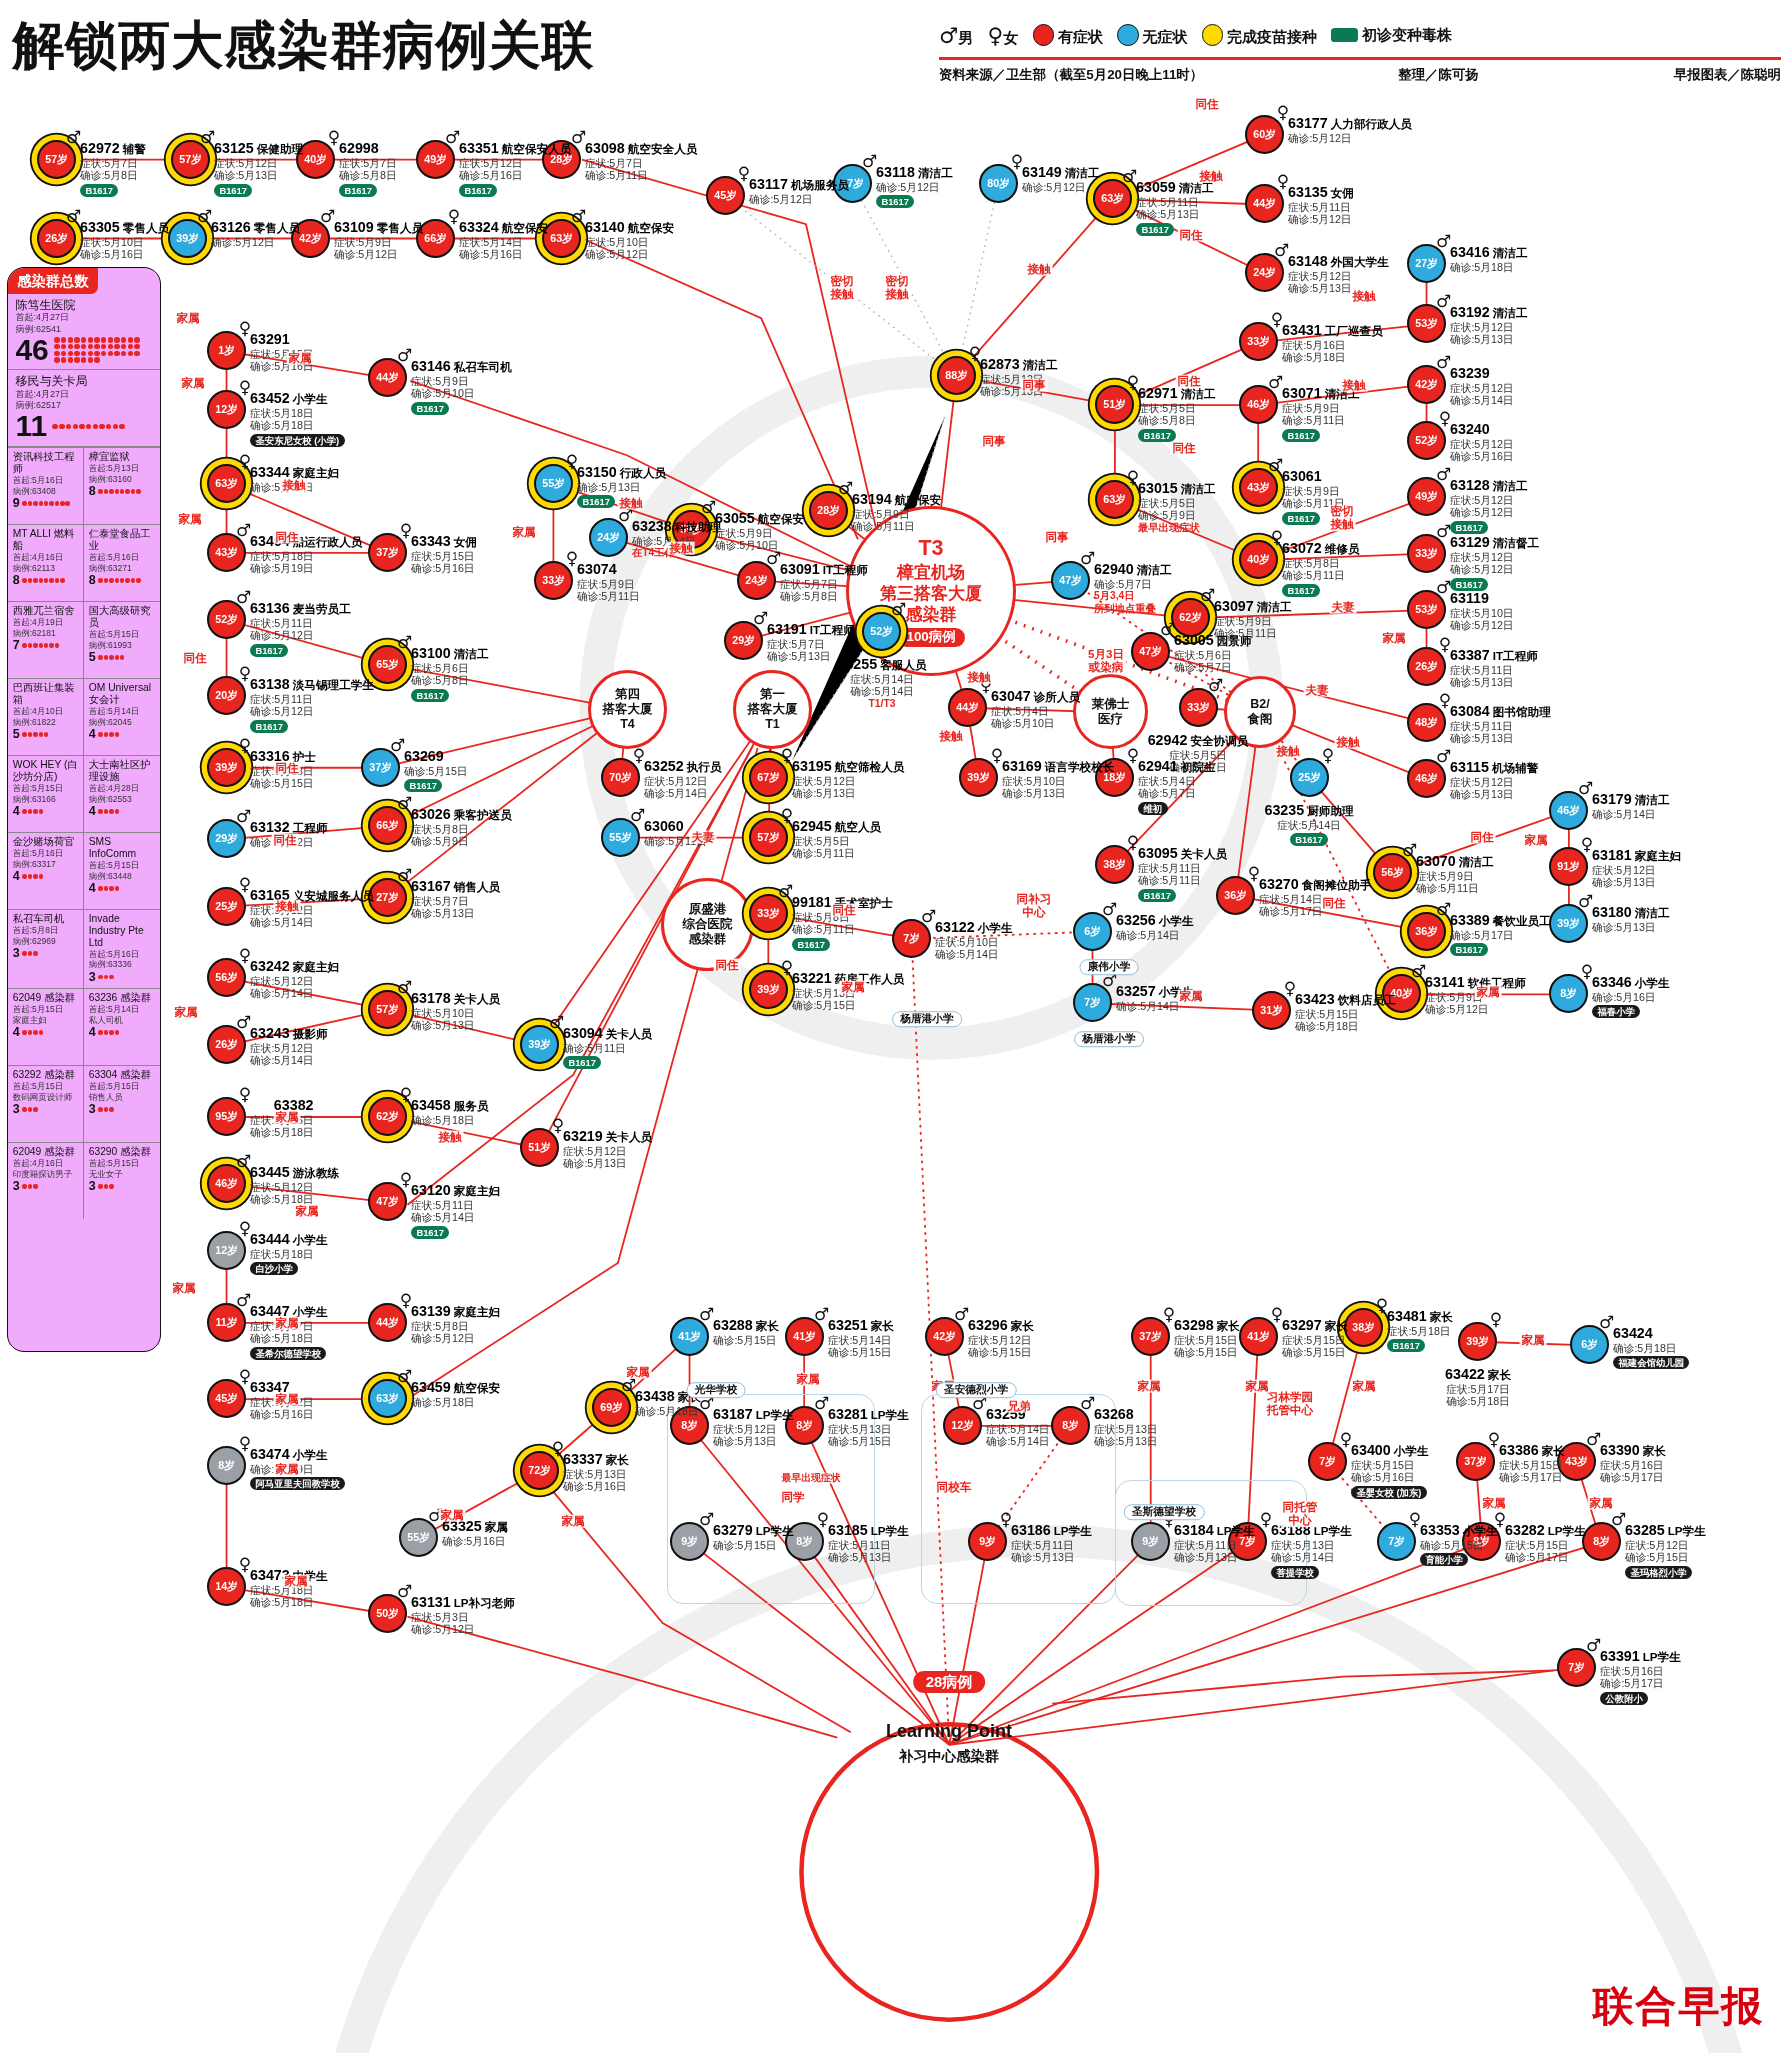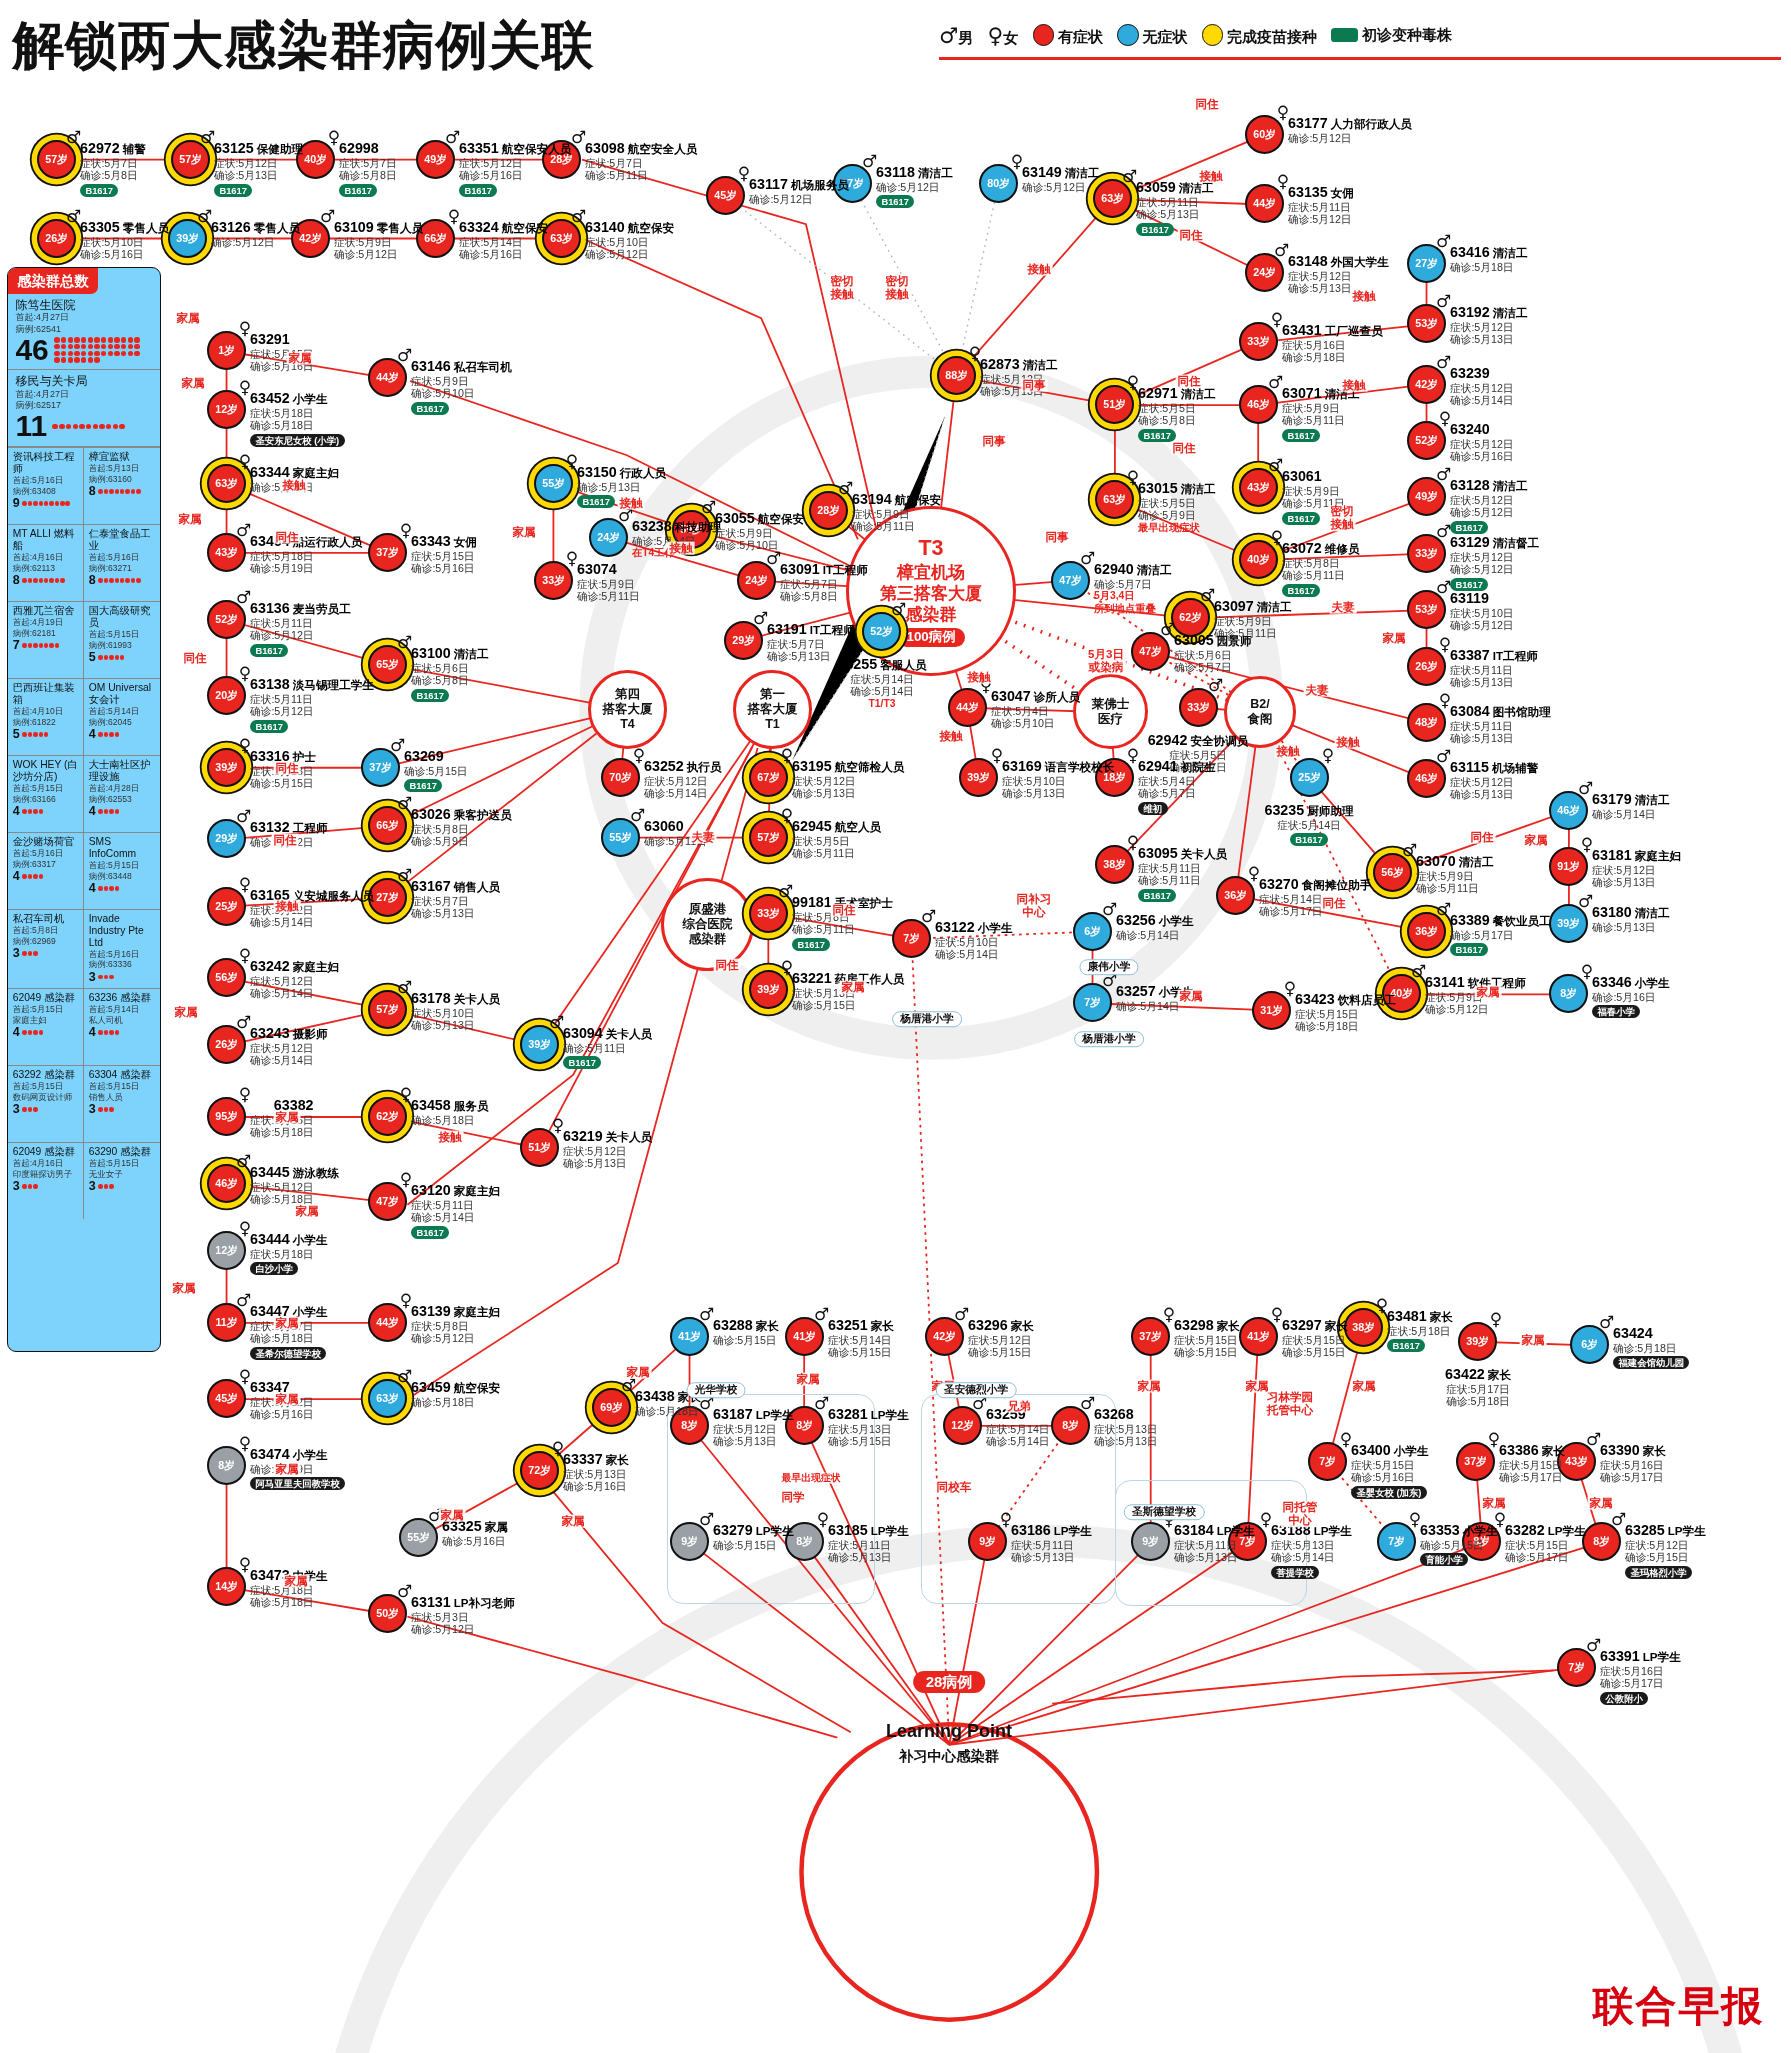--- a/index.html
+++ b/index.html
@@ -8,21 +8,21 @@
   
   #title{position:absolute;left:12.5px;top:10.7px;font-size:52px;font-weight:900;color:#111;letter-spacing:0.9px;z-index:9;}
   #legend{position:absolute;left:939px;top:23px;display:flex;align-items:center;gap:14.3px;font-size:15px;font-weight:bold;color:#111;z-index:9;}
   .lsym{font-size:21.5px;font-weight:bold;font-family:"DejaVu Sans",sans-serif;}
   .ldot{display:inline-block;width:19.7px;height:19.7px;border-radius:50%;border:1.8px solid #111;vertical-align:-3.6px;margin-right:3.6px;}
   .ld-r{background:#e8251f}.ld-b{background:#2eaadc}.ld-y{background:#ffd900}
   .lrect{display:inline-block;width:27px;height:14.3px;border-radius:3.6px;background:#0b7a50;vertical-align:-1.8px;margin-right:3.6px;}
   #redrule{position:absolute;left:939px;top:57px;width:842px;height:2.7px;background:#e8251f;z-index:9;}
   #srcrow{position:absolute;left:939px;top:66px;width:842px;display:flex;justify-content:space-between;font-size:13.4px;font-weight:bold;color:#111;z-index:9;}
   
-  #sidebar{position:absolute;left:7.2px;top:267px;width:154px;height:1085px;border:1.8px solid #111;border-radius:9px;background:#7dd3fc;z-index:9;overflow:hidden;box-sizing:border-box;}
+  #sidebar{position:absolute;left:7.2px;top:267px;width:154px;height:1085px;border:1.8px solid #111;border-radius:17px;background:#f0abfc;z-index:9;overflow:hidden;box-sizing:border-box;}
   #sb-title{display:inline-block;background:#e8251f;color:#fff;font-size:14.3px;font-weight:bold;padding:3.6px 9px;border-radius:0 0 7.2px 0;}
   .sb-major{padding:4.5px 7.2px;border-bottom:0.9px solid #888;}
   .sb-name{font-size:12px;font-weight:normal;color:#111;line-height:1.15;}
   .sb-meta{font-size:9px;color:#333;line-height:1.25;}
   .sb-bignum{font-size:30px;font-weight:900;color:#111;margin-right:5.4px;line-height:1;}
   .sb-dots{display:inline-flex;flex-wrap:wrap;gap:1.3px;width:86px;vertical-align:middle;}
   .sdot{width:5.4px;height:5.4px;border-radius:50%;background:#e8251f;display:inline-block;}
   #sb-grid{display:grid;grid-template-columns:1fr 1fr;}
   .sb-cell{padding:3.6px 4.5px;border-top:0.9px solid #888;min-height:77px;box-sizing:border-box;}
   .sb-cell:nth-child(odd){border-right:0.9px solid #888;}
@@ -73,20 +73,25 @@
 
   <div id="legend">
     <span><span class="lsym">♂</span><span>男</span></span>
     <span><span class="lsym">♀</span><span>女</span></span>
     <span><span class="ldot ld-r"></span><span>有症状</span></span>
     <span><span class="ldot ld-b"></span><span>无症状</span></span>
     <span><span class="ldot ld-y"></span><span>完成疫苗接种</span></span>
     <span><span class="lrect"></span><span>初诊变种毒株</span></span>
   </div>
   <div id="redrule"></div>
+  <div id="srcrow">
+    <span>资料来源／卫生部（截至5月20日晚上11时）</span>
+    <span>整理／陈可扬</span>
+    <span>早报图表／陈聪明</span>
+  </div>
 
   <div id="sidebar">
     <div id="sb-title">感染群总数</div>
     <div id="sb-major">
         <div class="sb-major">
           <div class="sb-name">陈笃生医院</div>
           <div class="sb-meta">首起:4月27日<br>病例:62541</div>
           <div style="display: flex; align-items: center;">
             <span class="sb-bignum">46</span>
             <span class="sb-dots">

